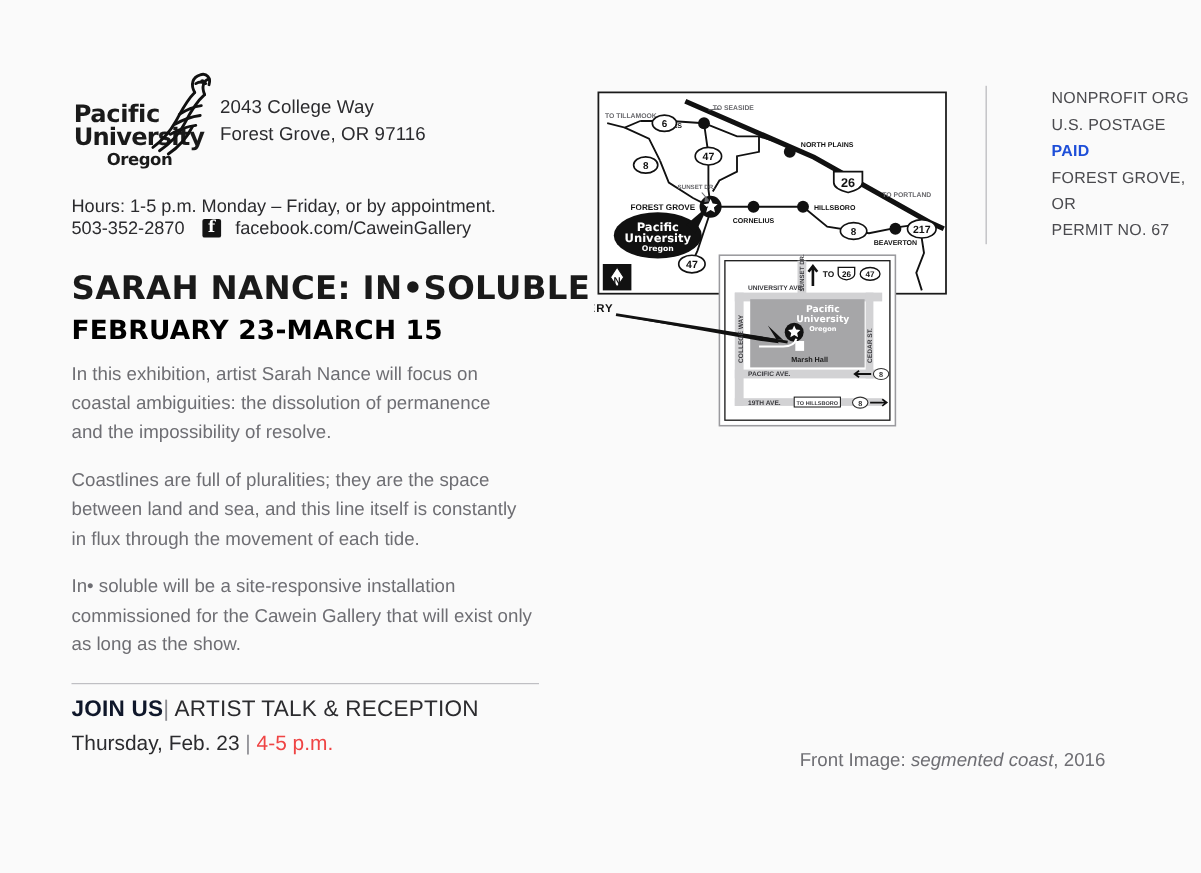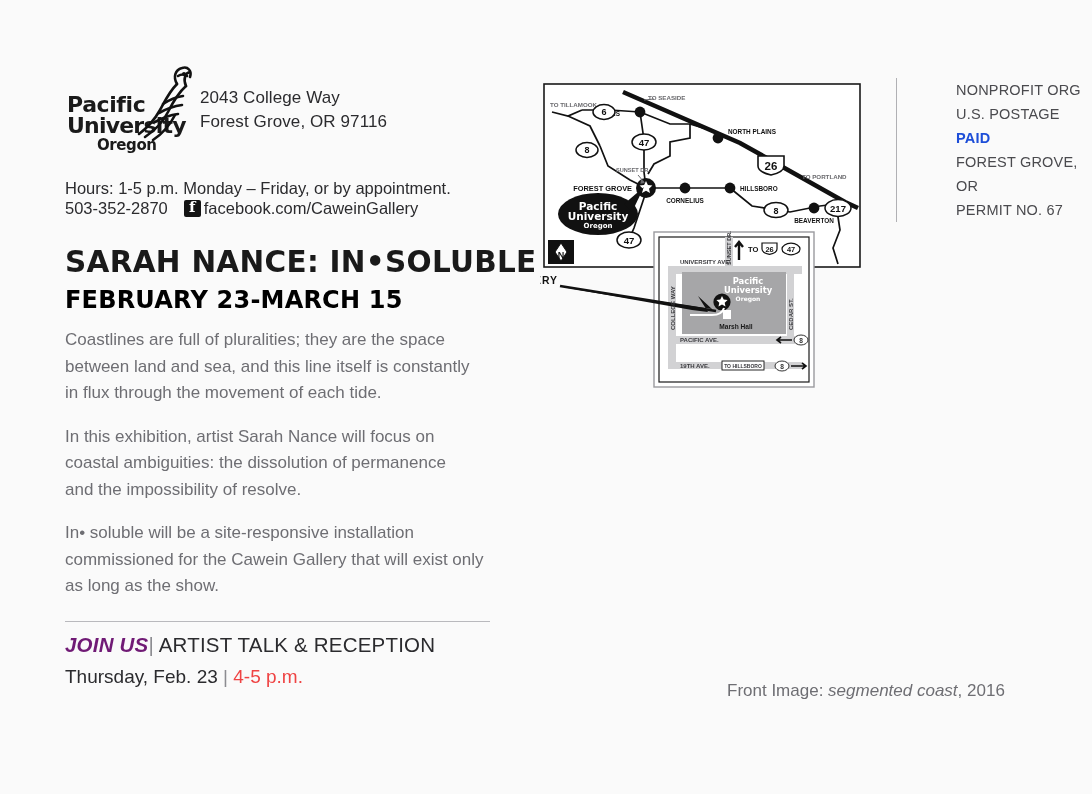--- a/index.html
+++ b/index.html
@@ -42,21 +42,21 @@
   }
 
   
   #hours { margin-top: 6px; }
   #hours div { font-size: 16.5px; color: #2b2b2e; line-height: 1.28; }
 
   #contact-row {
     display: flex; align-items: center; gap: 16px;
   }
   #phone { font-size: 16.5px; color: #2b2b2e; }
-  #fb-wrap { display: flex; align-items: center; gap: 3px; }
+  #fb-wrap { display: flex; align-items: flex-start; gap: 13px; }
   #fb-icon {
     width: 17px; height: 17px; background: #141414; border-radius: 2px;
     position: relative; display: inline-block;
   }
   #fb-icon::after {
     content: "f"; position: absolute; left: 0; right: 0; top: -2px;
     text-align: center; color: #fff; font-size: 15px; font-weight: bold;
     font-family: "DejaVu Serif", serif;
   }
   #fb-text { font-size: 16.5px; color: #2b2b2e; }
@@ -76,21 +76,21 @@
   
   .body-p {
     margin-top: 13px; font-size: 17px; line-height: 1.56;
     color: #6e6e73; max-width: 410px;
   }
   .body-p.p3 { max-width: 420px; }
 
   
   #rule { margin-top: 21px; width: 425px; height: 1px; background: #b9b9bd; }
   #join-line { margin-top: 11px; font-size: 20.5px; color: #2b2b2e; letter-spacing: 0.2px;}
-  #join-line .bold { font-weight: bold; color: #701a75; font-style: italic; }
+  #join-line .bold { font-weight: bold; color: #0f172a; }
   #join-line .pipe { color: #8c8c91; font-weight: normal; }
   #when-line { margin-top: 9px; font-size: 19px; color: #2b2b2e; }
   #when-line .pipe { color: #8c8c91; }
   #when-line .teal { color: #ef4444; }
 
   
   #postage {
     position: absolute; left: 896px; top: 78px;
     padding-left: 16px; border-left: 1.5px solid #b0b0b4;
   }
@@ -151,22 +151,22 @@
     <span id="phone">503-352-2870</span>
     <span id="fb-wrap">
       <span id="fb-icon"></span>
       <span id="fb-text">facebook.com/CaweinGallery</span>
     </span>
   </div>
 
   <div id="exh-title">SARAH NANCE: IN•SOLUBLE</div>
   <div id="exh-dates">FEBRUARY 23-MARCH 15</div>
 
+  <p class="body-p p2">In this exhibition, artist Sarah Nance will focus on coastal ambiguities: the dissolution of permanence and the impossibility of resolve.</p>
   <p class="body-p p1">Coastlines are full of pluralities; they are the space between land and sea, and this line itself is constantly in flux through the movement of each tide.</p>
-  <p class="body-p p2">In this exhibition, artist Sarah Nance will focus on coastal ambiguities: the dissolution of permanence and the impossibility of resolve.</p>
   <p class="body-p p3">In• soluble will be a site-responsive installation commissioned for the Cawein Gallery that will exist only as long as the show.</p>
 
   <div id="rule"></div>
 
   <div id="join-line">
     <span class="bold">JOIN US</span><span class="pipe">|</span> <span>ARTIST TALK &amp; RECEPTION</span>
   </div>
 
   <div id="when-line">
     <span>Thursday, Feb. 23</span>

